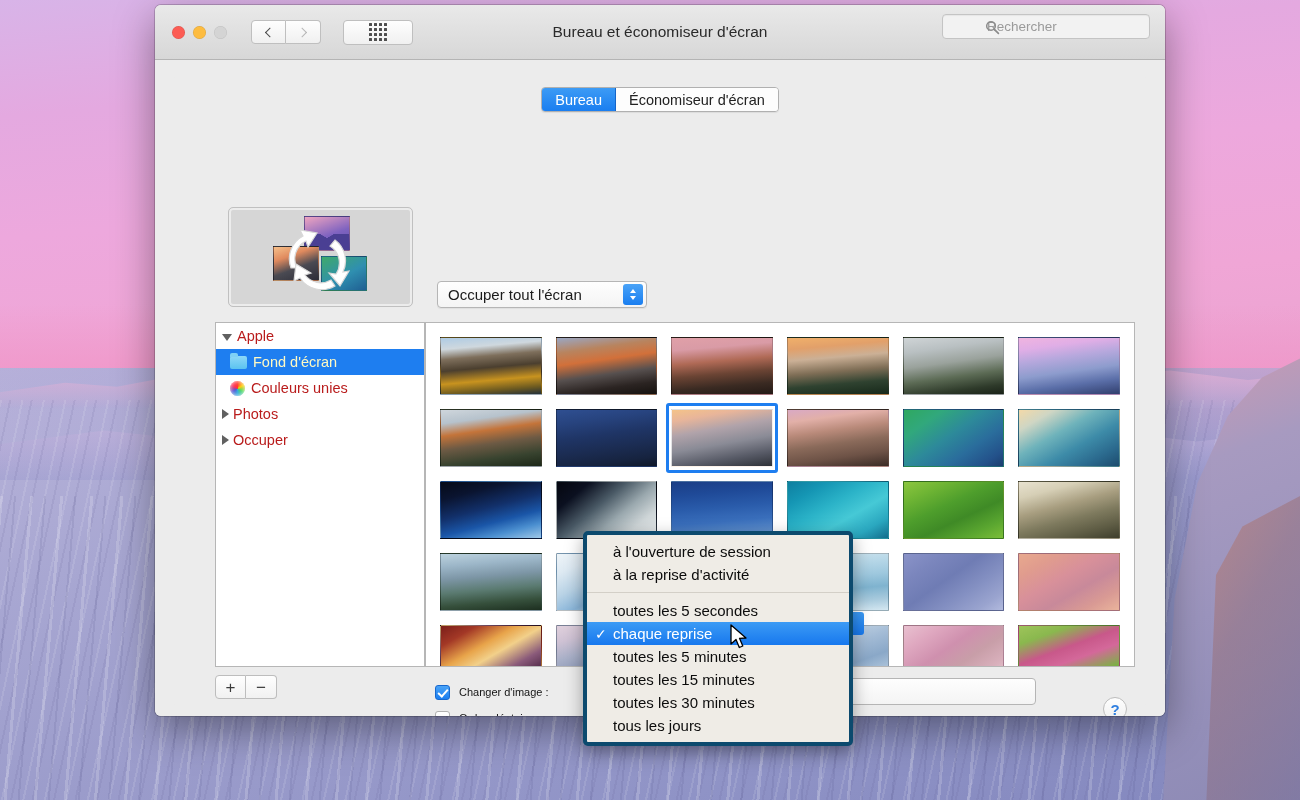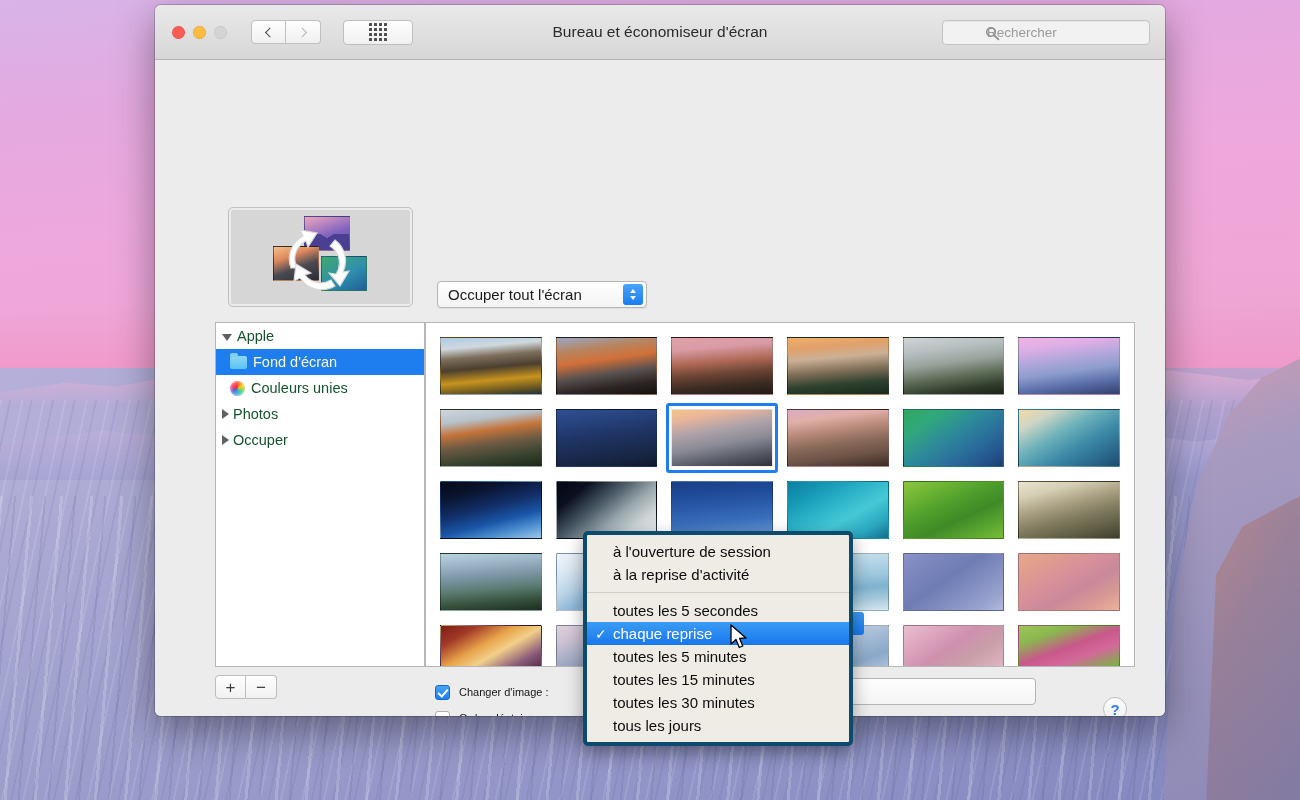--- a/index.html
+++ b/index.html
@@ -111,21 +111,21 @@
     display: flex; align-items: center; justify-content: center;
   }
   .dots { display: grid; grid-template-columns: repeat(4, 3px); grid-auto-rows: 3px; gap: 2px; }
   .dots i { background: #4e4e4e; border-radius: .5px; display: block; width: 3px; height: 3px; }
 
   #wintitle {
     position: absolute; left: 0; right: 0; text-align: center;
     font-size: 15.5px; color: #2a2a2a; pointer-events: none;
   }
   #searchfield {
-    position: absolute; right: 15px; top: 15px; width: 208px; height: 25px;
+    position: absolute; right: 15px; top: 9px; width: 208px; height: 25px;
     border-radius: 4px; background: #f2f2f2;
     border: 1px solid #c4c4c4;
     display: flex; align-items: center; gap: 6px; padding-left: 44px;
     box-shadow: inset 0 1px 1px rgba(0,0,0,.05);
   }
   #search-ico { position: absolute; left: 42px; top: 5px; }
   #search-ph { font-size: 13.5px; color: #9a9a9a; }
 
   
   #content { position: relative; height: 656px; background: #ececec; padding: 0 18px; }
@@ -182,21 +182,21 @@
   .pupbtn .ar { width: 0; height: 0; border-left: 3.5px solid transparent; border-right: 3.5px solid transparent; }
   .pupbtn .up { border-bottom: 4px solid #fff; }
   .pupbtn .dn { border-top: 4px solid #fff; }
 
   
   #sourcelist {
     position: absolute; left: 42px; top: 245px; width: 210px; height: 345px;
     background: #fff; border: 1px solid #b6b6b6;
     overflow: hidden;
   }
-  .srow { height: 26px; display: flex; align-items: center; font-size: 14.5px; color: #14532d; padding-left: 6px; }
+  .srow { height: 26px; display: flex; align-items: center; font-size: 14.5px; color: #b91c1c; padding-left: 6px; }
   .srow.sel { background: #1e7ef0; color: #fef9c3; }
   .tri { width: 0; height: 0; margin-right: 4px; border-top: 5px solid transparent; border-bottom: 5px solid transparent; border-left: 7px solid #606060; }
   .tri.open { border-left: 5px solid transparent; border-right: 5px solid transparent; border-top: 7px solid #606060; border-bottom: none; margin-right: 5px; margin-top: 2px; }
   .folder {
     width: 17px; height: 13px; margin-right: 6px; border-radius: 2px; position: relative;
     background: linear-gradient(180deg,#8ed8f8,#5bc3f0);
   }
   .folder::before { content:""; position:absolute; left:0; top:-3px; width:8px; height:4px; border-radius:2px 2px 0 0; background:#7fd0f5; }
   .wheel {
     width: 15px; height: 15px; margin-right: 6px; border-radius: 50%;
@@ -337,20 +337,26 @@
         <circle cx="6" cy="6" r="4.3" fill="none" stroke="#8b8b8b" stroke-width="1.5"></circle>
         <line x1="9.3" y1="9.3" x2="13.4" y2="13.4" stroke="#8b8b8b" stroke-width="1.7" stroke-linecap="round"></line>
       </svg>
       <span id="search-ph">Rechercher</span>
     </div>
   </div>
 
   <div id="content">
     <div id="panel">
 
+      <div id="tabs">
+        <div class="tabwrap">
+          <div class="tab active">Bureau</div>
+          <div class="tab">Économiseur d'écran</div>
+        </div>
+      </div>
 
       <div id="previewbox">
         <div id="rotico">
           <div class="thumbq" id="tq-top"></div>
           <div class="thumbq" id="tq-left"></div>
           <div class="thumbq" id="tq-right"></div>
           <svg width="100" height="84" viewBox="0 0 100 84" style="position:absolute;left:0;top:0">
             <g fill="#ffffff" stroke="#d8d8d8" stroke-width="1.2">
               <path d="M18 52 A26 26 0 0 1 30 20 L27 14 L44 17 L35 31 L33 25 A20 20 0 0 0 24 52 Z"></path>
               <path d="M62 24 A26 26 0 0 1 70 56 L76 55 L67 70 L56 57 L63 58 A20 20 0 0 0 57 30 Z"></path>

